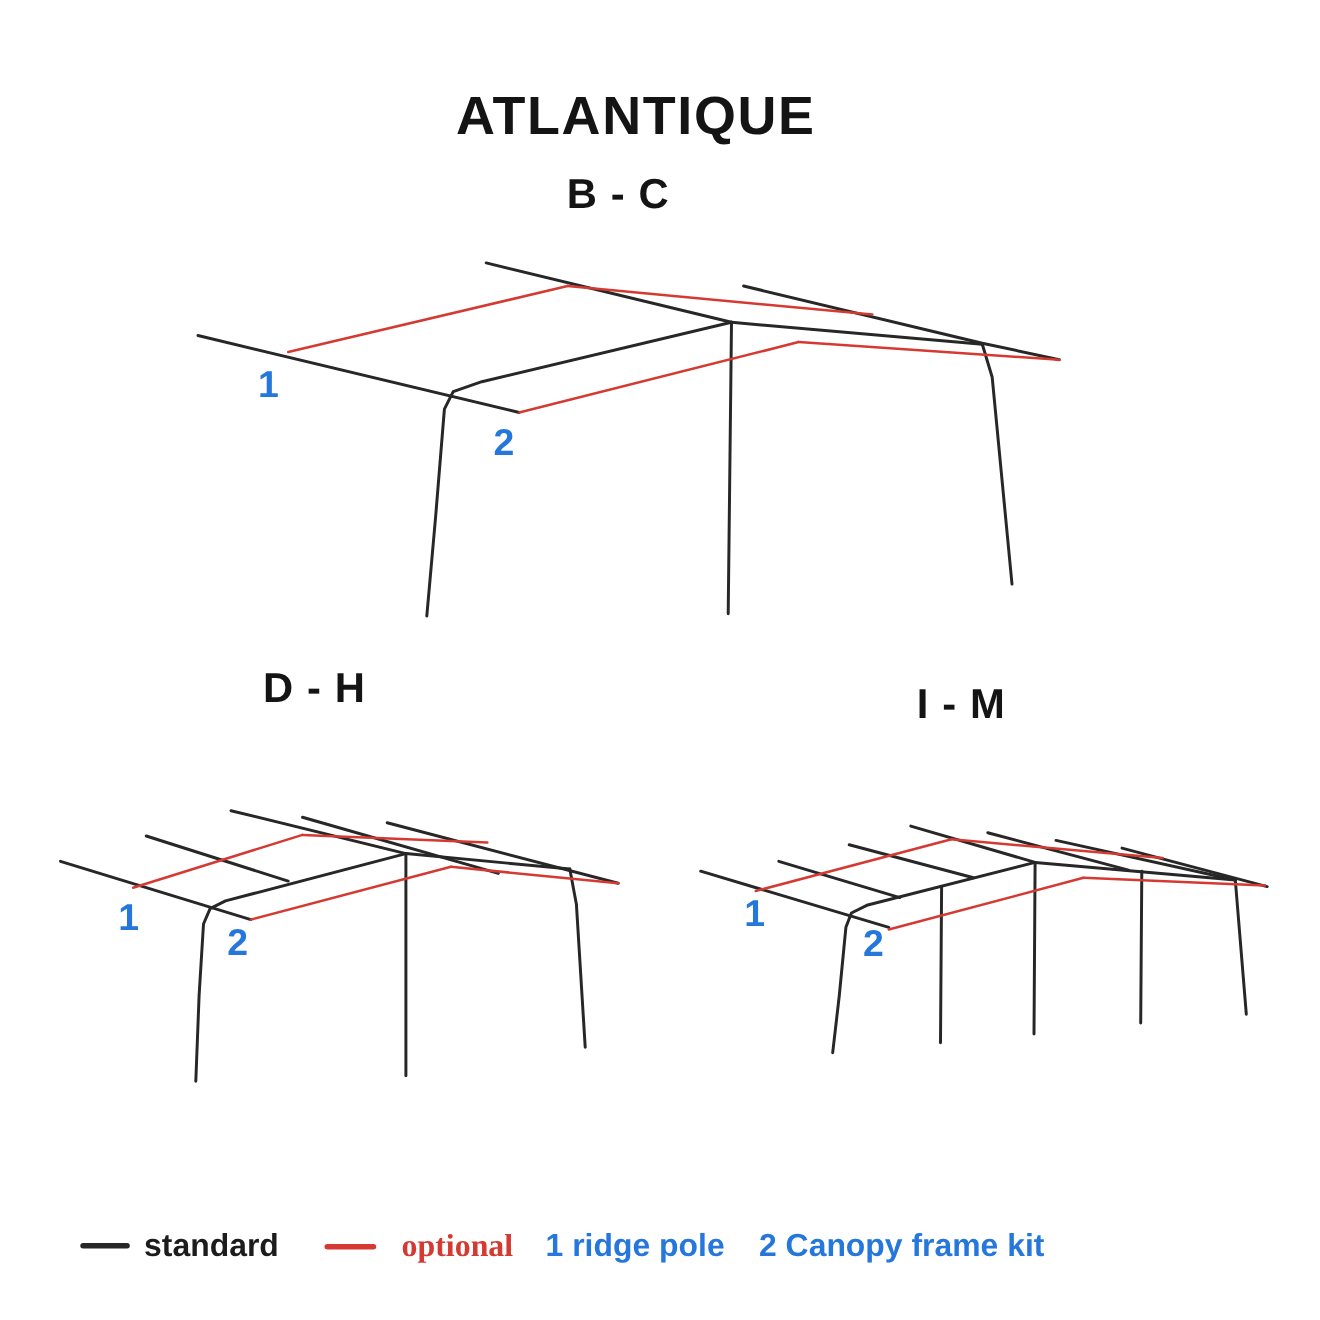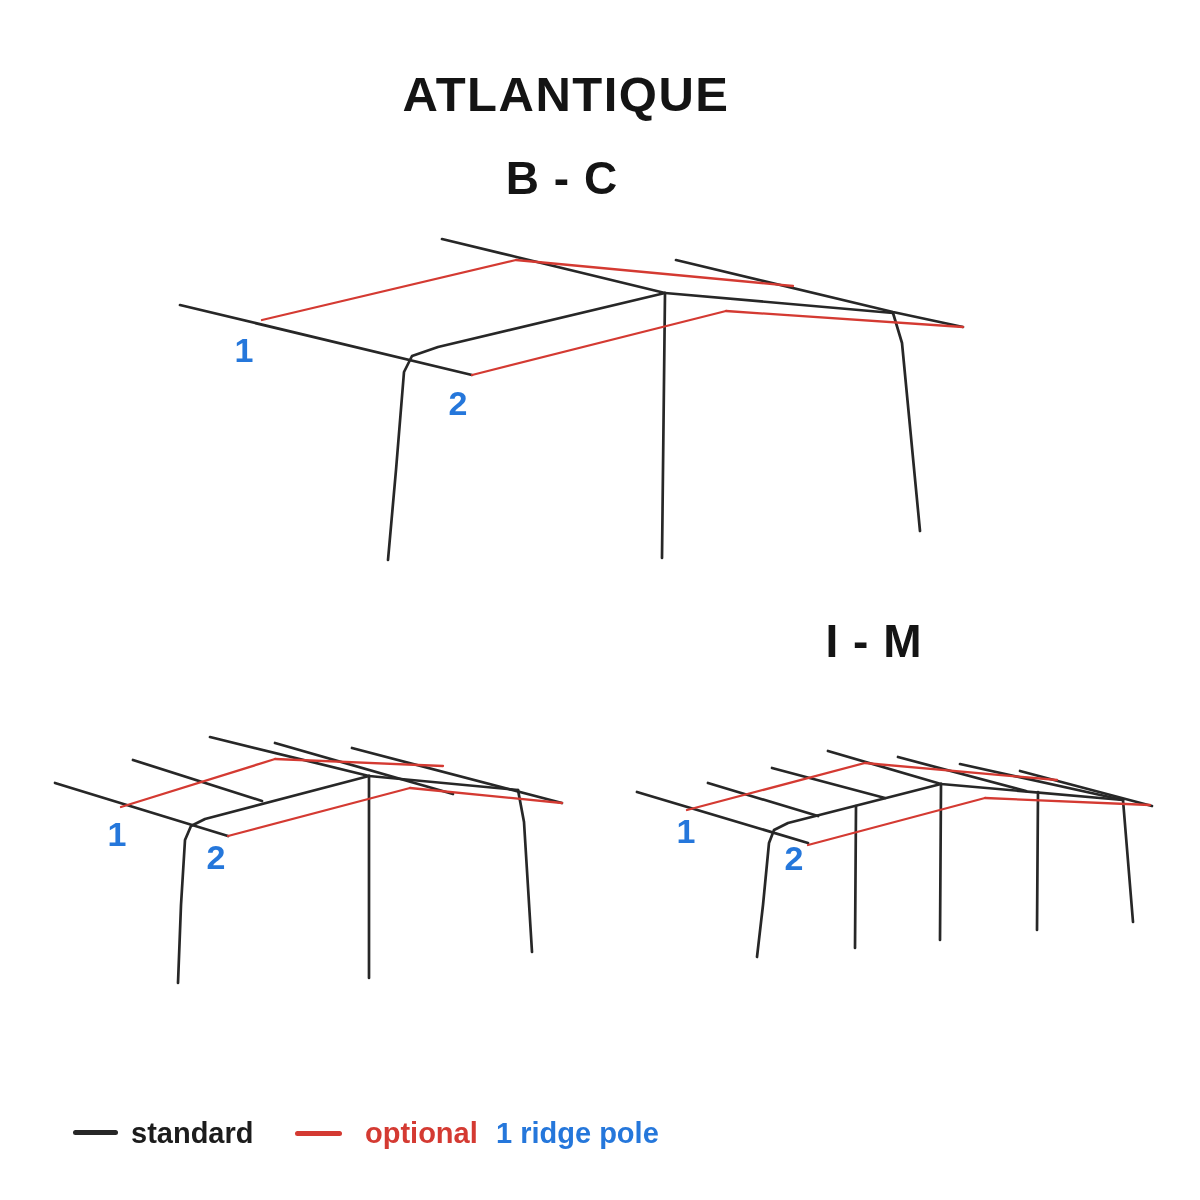--- a/index.html
+++ b/index.html
@@ -2,53 +2,54 @@
 <html><head>
 <meta charset="utf-8">
 <style>
   html,body{margin:0;padding:0;background:#ffffff;}
   .canvas{
     position:relative;width:1200px;height:1200px;background:#ffffff;overflow:hidden;
     font-family:"Liberation Sans", sans-serif;
   }
   .main-title{
     position:absolute;left:562px;top:90px;transform:translate(-50%,-50%);
-    font-size:49px;font-weight:800;letter-spacing:1.5px;color:#141414;margin:4px;white-space:nowrap;
+    font-size:49px;font-weight:800;letter-spacing:1.5px;color:#141414;margin:16px;white-space:nowrap;
   }
   .fig-title{
     position:absolute;transform:translate(-50%,-50%);
-    font-size:46px;font-weight:800;letter-spacing:1px;color:#141414;white-space:nowrap;
+    font-size:38px;font-weight:800;letter-spacing:1px;color:#141414;white-space:nowrap;
   }
   #t-bc{left:562px;top:178px;}
   #t-dh{left:286px;top:627px;}
   #t-im{left:874px;top:641px;text-align:center;}
   #linework{position:absolute;left:0;top:0;}
   .callout{
     position:absolute;transform:translate(-50%,-50%);
     font-size:34px;font-weight:800;color:#2577db;line-height:1;
   }
   .legend{position:absolute;left:0;top:0;width:1200px;height:1044px;}
   .dash{position:absolute;height:5px;border-radius:3px;}
   .dash-black{background:#272727;}
   .dash-red{background:#d43a32;}
   .lg-label{
     position:absolute;top:1119px;font-size:29px;font-weight:700;line-height:1;white-space:nowrap;
   }
   .lg-black{color:#1c1c1c;}
-  .lg-red{color:#d43a32;}
+  .lg-red{color:#d43a32;font-family:Liberation Serif, serif;}
   .lg-blue{color:#2577db;}
 </style>
 </head>
 <body>
 
 <div class="canvas">
 
   <h1 class="main-title">ATLANTIQUE</h1>
 
   <div class="fig-title" id="t-bc">B - C</div>
+  <div class="fig-title" id="t-dh">D - H</div>
   <div class="fig-title" id="t-im">I - M</div>
 
   <svg id="linework" width="1200" height="1200" viewBox="0 0 1200 1200" aria-hidden="true">
       <g>
         <polyline points="180,305 472,375" fill="none" stroke="#272727" stroke-width="2.7" stroke-linecap="round" stroke-linejoin="round"></polyline>
         <polyline points="665,293 438,347 412,356 404,372 396,470 388,560" fill="none" stroke="#272727" stroke-width="2.7" stroke-linecap="round" stroke-linejoin="round"></polyline>
         <polyline points="665,293 662,558" fill="none" stroke="#272727" stroke-width="2.7" stroke-linecap="round" stroke-linejoin="round"></polyline>
         <polyline points="665,293 893,313" fill="none" stroke="#272727" stroke-width="2.7" stroke-linecap="round" stroke-linejoin="round"></polyline>
         <polyline points="893,313 902,343 920,531" fill="none" stroke="#272727" stroke-width="2.7" stroke-linecap="round" stroke-linejoin="round"></polyline>
         <polyline points="442,239 665,293" fill="none" stroke="#272727" stroke-width="2.7" stroke-linecap="round" stroke-linejoin="round"></polyline>
@@ -100,15 +101,16 @@
   <div class="callout" style="left:216px;top:857px">2</div>
   <div class="callout" style="left:686px;top:831px">1</div>
   <div class="callout" style="left:794px;top:858px">2</div>
 
   <div class="legend">
     <span class="dash dash-black" style="left:73px;top:1130px;width:45px"></span>
     <span class="lg-label lg-black" style="left:131px">standard</span>
     <span class="dash dash-red" style="left:295px;top:1131px;width:47px"></span>
     <span class="lg-label lg-red" style="left:365px">optional</span>
     <span class="lg-label lg-blue" style="left:496px">1 ridge pole</span>
+    <span class="lg-label lg-blue" style="left:690px">2 Canopy frame kit</span>
   </div>
 
 </div>
 
 </body></html>

